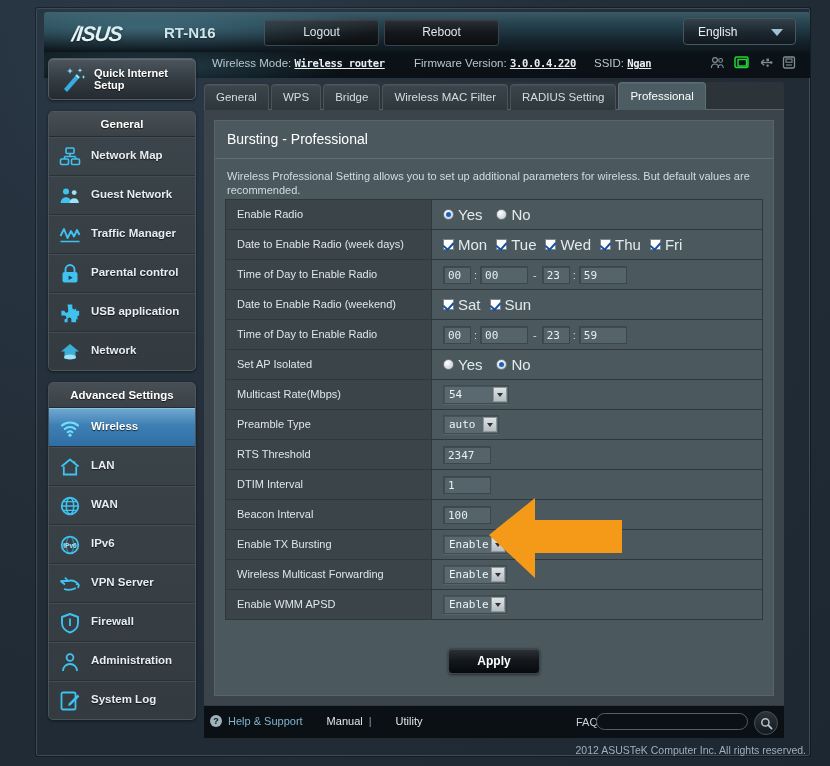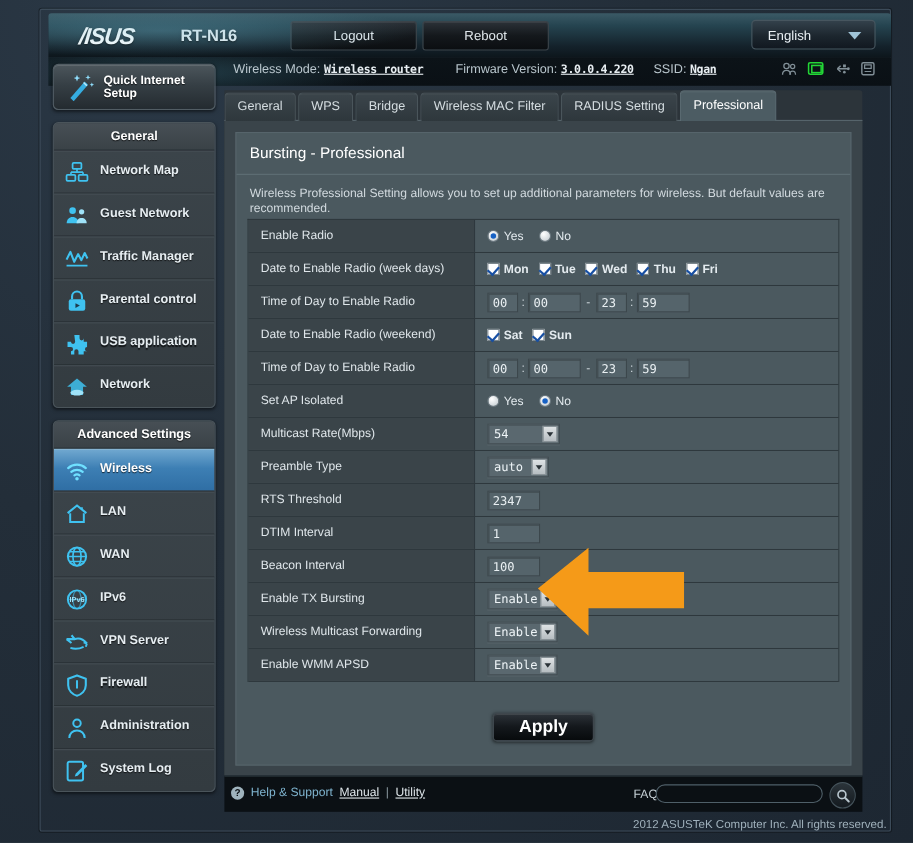--- a/index.html
+++ b/index.html
@@ -209,41 +209,41 @@
   }
   .row .val{
     flex:1;box-sizing:border-box;
     background:#4b595f;
     padding:5px 0 5px 11px;
     display:flex;align-items:center;
   }
 
   
   .rgrp{display:flex;align-items:center;gap:14px;}
-  .ritem,.citem{display:flex;align-items:center;gap:4px;font-size:11px;color:#e3eaee;}
+  .ritem,.citem{display:flex;align-items:center;gap:4px;font-size:15px;color:#e3eaee;}
   .radio{
     width:11px;height:11px;border-radius:50%;
     background:radial-gradient(circle at 35% 30%,#ffffff 0%,#d2d8dc 70%,#9aa4aa 100%);
     border:1px solid #6d7a81;box-sizing:border-box;
     position:relative;display:inline-block;cursor:pointer;
   }
   .radio.on:after{
     content:"";position:absolute;left:2px;top:2px;width:5px;height:5px;border-radius:50%;
     background:#1761c4;
   }
   .cbox{
     width:11px;height:11px;background:#ffffff;border:1px solid #7b868c;
     box-sizing:border-box;position:relative;display:inline-block;cursor:pointer;
   }
   .cbox.on:after{
     content:"";position:absolute;left:1px;top:0px;width:5px;height:8px;
     border:solid #174fa3;border-width:0 2px 2px 0;
     transform:rotate(42deg);
   }
-  .cgrp{display:flex;align-items:flex-end;gap:9px;font-weight:bold;}
+  .cgrp{display:flex;align-items:flex-end;gap:9px;}
 
   
   .tbox{
     background:#55646b;border:1px solid #3c474c;
     box-shadow:inset 1px 1px 0 rgba(0,0,0,.25);
     color:#e9eff2;font-size:11px;
     font-family:"DejaVu Sans Mono","Liberation Mono",monospace;
     padding:2px 4px;box-sizing:border-box;height:18px;line-height:14px;
   }
   .t-time{width:28px;text-align:left;}
@@ -279,41 +279,41 @@
   .sel-auto{width:56px;}
   .sel-en{width:64px;}
 
   
   #apply-wrap{
     position:absolute;left:10px;top:518px;width:538px;height:44px;
     display:flex;align-items:center;justify-content:center;
   }
   #apply-btn{
     width:90px;height:24px;line-height:24px;text-align:center;
-    font-size:16px;font-weight:bold;color:#ffffff;
+    font-size:12px;font-weight:bold;color:#ffffff;
     background:linear-gradient(180deg,#2c3238 0%,#14181c 48%,#070a0c 100%);
     border:1px solid #3e464c;border-radius:4px;
     box-shadow:inset 0 1px 0 rgba(255,255,255,.1), 0 1px 3px rgba(0,0,0,.5);
     cursor:pointer;
   }
 
   
   #bottombar{
     position:absolute;left:204px;top:705px;width:580px;height:32px;
     background:#0b1014;
     border-top:1px solid #2e3a42;
   }
   #help-wrap{position:absolute;left:6px;top:9px;display:flex;align-items:center;gap:6px;}
   .qmark{
     width:12px;height:12px;border-radius:50%;
     background:#9fb3bd;color:#0b1014;font-size:9px;font-weight:bold;
     display:flex;align-items:center;justify-content:center;line-height:1;
   }
   #help-label{font-size:11px;color:#7fb4cf;}
-  .flink{font-size:11px;color:#dfe6ea;text-decoration:underline;cursor:pointer;}
+  .flink{font-size:11px;color:#dfe6ea;cursor:pointer;margin-left:18px;}
   .fbar{font-size:11px;color:#8d9aa1;}
   #faq-label{position:absolute;right:186px;top:10px;font-size:11px;color:#c6d0d6;}
   #faq-input{
     position:absolute;right:36px;top:7px;width:152px;height:17px;
     background:#0b1014;border:1px solid #4f5f68;border-radius:9px;
     box-sizing:border-box;
   }
   #faq-go{
     position:absolute;right:6px;top:5px;width:22px;height:22px;border-radius:50%;
     background:linear-gradient(180deg,#2b343a 0%,#141a1f 100%);

